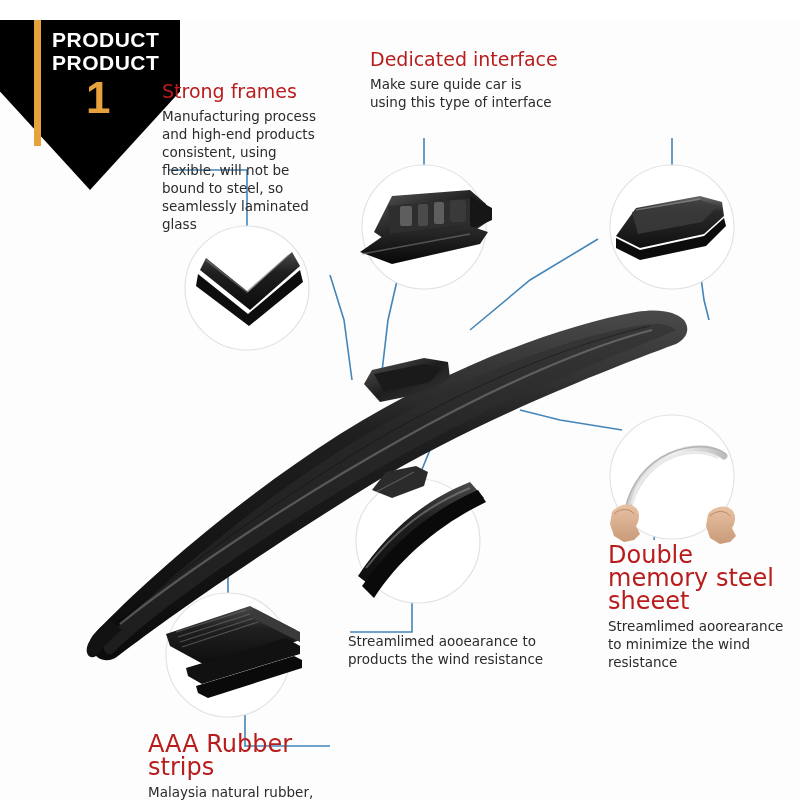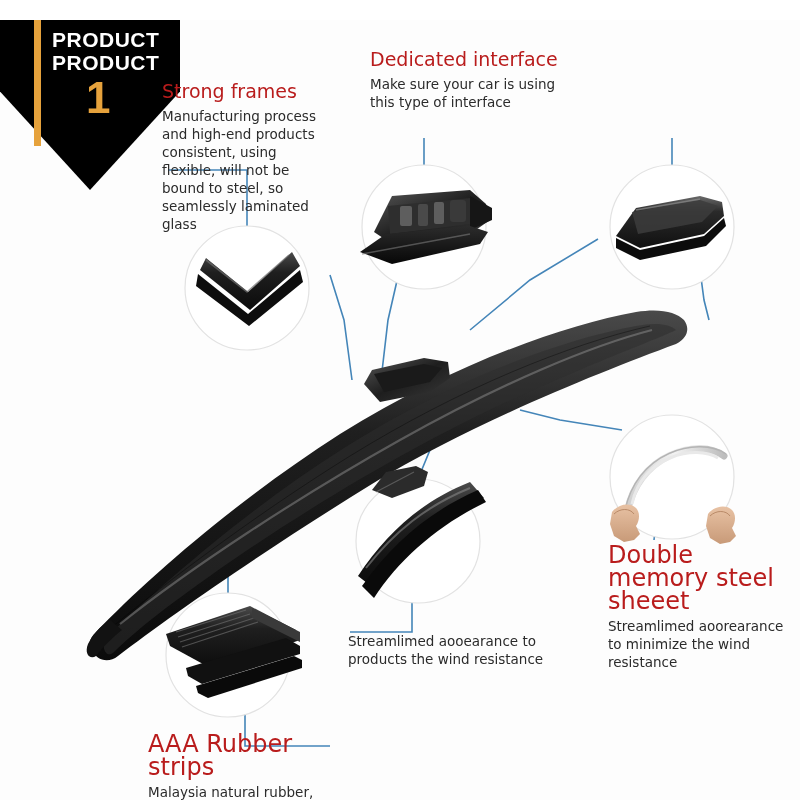--- a/index.html
+++ b/index.html
@@ -227,21 +227,21 @@
   </div>
   <div class="banner-number">1</div>
 
   <div class="block" style="left:162px; top:60px; width:172px;">
     <p class="h">Strong frames</p>
     <p class="p">Manufacturing process and high-end products consistent, using flexible, will not be bound to steel, so seamlessly laminated glass</p>
   </div>
 
   <div class="block" style="left:370px; top:28px; width:188px;">
     <p class="h">Dedicated interface</p>
-    <p class="p">Make sure your car is using this type  of  interface</p>
+    <p class="p">Make sure quide car is using this type  of  interface</p>
   </div>
 
 
   <div class="block" style="left:608px; top:524px; width:176px;">
     <p class="h big">Double memory steel sheeet</p>
     <p class="p">Streamlimed aoorearance to minimize the wind resistance</p>
   </div>
 
   <div class="block" style="left:348px; top:612px; width:228px;">
     <p class="p">Streamlimed aooearance to products the wind resistance</p>

